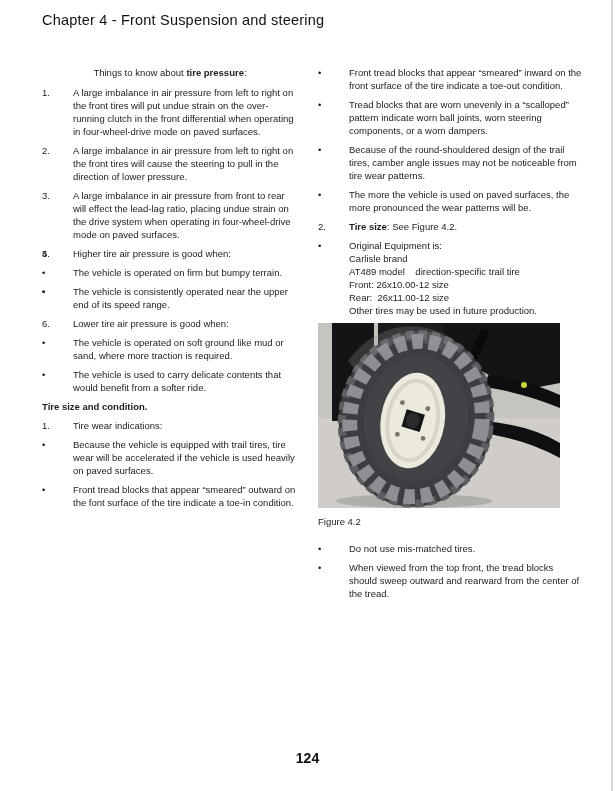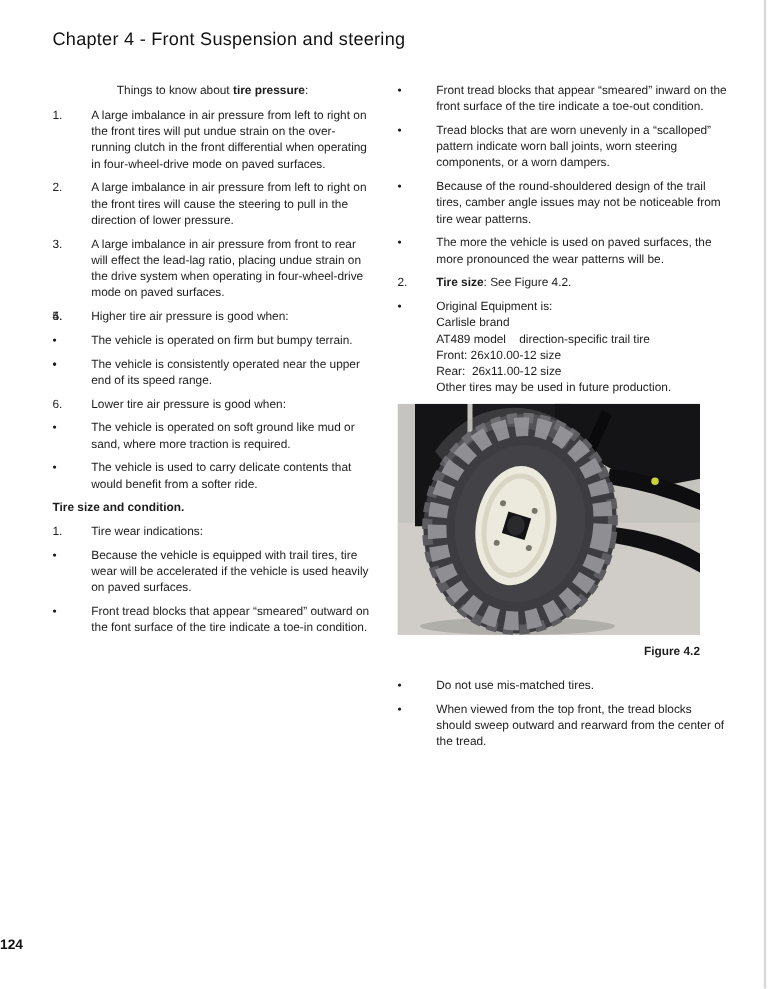--- a/index.html
+++ b/index.html
@@ -2,41 +2,41 @@
 <html><head>
 <meta charset="utf-8">
 <style>
   html,body{margin:0;padding:0;}
   body{
     width:615px;height:791px;background:#ffffff;position:relative;
     font-family:"Liberation Sans", sans-serif;color:#1c1c1c;overflow:hidden;
   }
   .scan-edge{position:absolute;top:0;right:2px;width:2px;height:791px;background:#d9d9d9;}
   .doc-title{
-    position:absolute;left:42px;top:24px;margin:0;font-size:14.5px;font-weight:normal;
+    position:absolute;left:42px;top:12px;margin:0;font-size:14.5px;font-weight:normal;
     color:#111;letter-spacing:.2px;
   }
   .col{position:absolute;top:66px;font-size:9.5px;line-height:13px;color:#1c1c1c;}
   .col-left{left:42px;width:256px;}
   .col-right{left:318px;width:264px;}
   .intro{margin:0 0 7px 0;text-align:center;}
   .list-item{position:relative;padding-left:31px;margin:0 0 6px 0;hyphens:manual;}
   .list-item .marker{position:absolute;left:0;top:0;}
   .list-item .body{hyphens:manual;}
   .list-item .body.pre{white-space:pre-wrap;}
   .list-heading{font-weight:bold;margin:0 0 6px 0;}
   figure{margin:2px 0 0 0;padding:0;width:242px;}
   .photo-frame{display:block;width:242px;height:185px;}
   figcaption{
-    width:242px;text-align:right;font-weight:bold;font-size:9.5px;
+    width:242px;text-align:left;font-weight:normal;font-size:9.5px;
     margin:7px 0 14px 0;
   }
   .page-number{
-    position:absolute;left:0;top:750px;width:615px;text-align:left;
-    font-weight:bold;font-size:11px;color:#111;
+    position:absolute;left:0;top:750px;width:615px;text-align:center;
+    font-weight:bold;font-size:14px;color:#111;
   }
   b{font-weight:bold;}
 </style>
 </head>
 <body>
 
 <div class="scan-edge"></div>
 
 <h1 class="doc-title">Chapter 4 - Front Suspension and steering</h1>
 

